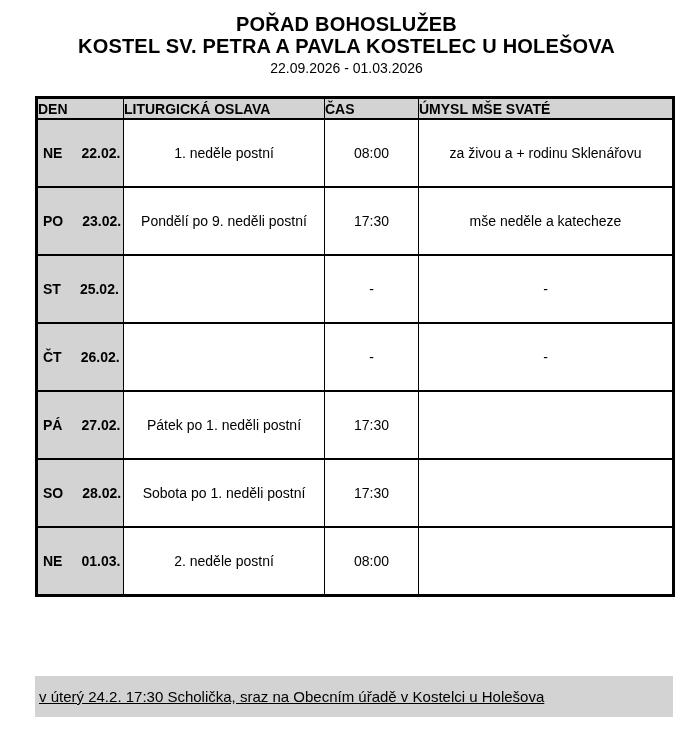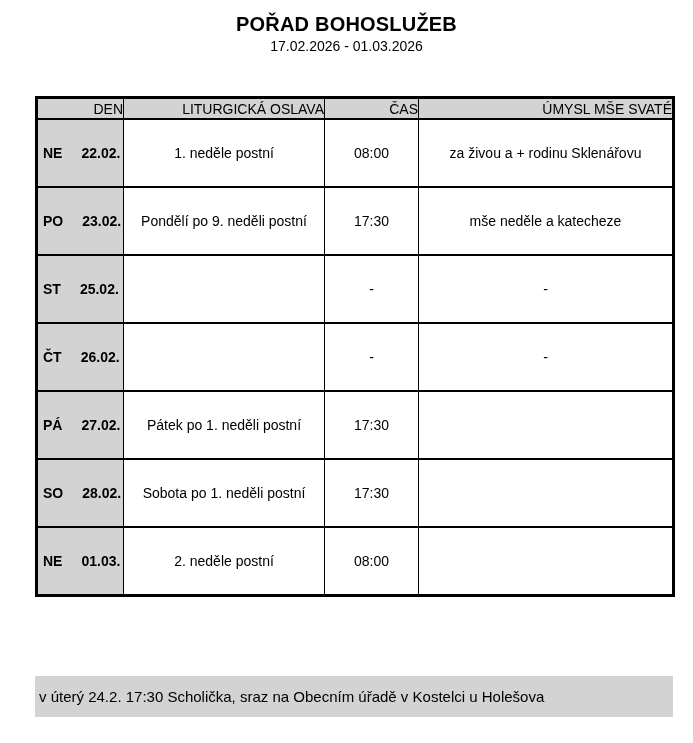--- a/index.html
+++ b/index.html
@@ -40,22 +40,22 @@
   table.schedule th,
   table.schedule td {
     border: 1px solid var(--border, #000000);
     border-top-width: 2px;
     border-bottom-width: 2px;
     font-size: 14px;
     overflow: hidden;
   }
   table.schedule th {
     background: var(--panel-bg, #d3d3d3);
-    font-weight: normal;
-    text-align: right;
+    font-weight: bold;
+    text-align: left;
     height: 17px;
     padding: 1px 0;
   }
   table.schedule tbody tr { height: 68px; }
   td.day-cell {
     background: var(--panel-bg, #d3d3d3);
     font-weight: bold;
     vertical-align: middle;
     padding: 0;
   }
@@ -77,30 +77,32 @@
     left: 35px;
     top: 676px;
     width: 638px;
     height: 41px;
     background: var(--panel-bg, #d3d3d3);
     display: flex;
     align-items: center;
     box-sizing: border-box;
     padding-left: 4px;
     font-size: 15px;
+    text-decoration: underline;
   }
 </style>
 </head>
 <body>
 
 <div class="page">
 
   <div class="title-block">
     <div class="title-line">POŘAD BOHOSLUŽEB</div>
-    <div class="date-line">17.02.2026 - 01.03.2026</div>
+    <div class="title-line">KOSTEL SV. PETRA A PAVLA KOSTELEC U HOLEŠOVA</div>
+    <div class="date-line">22.09.2026 - 01.03.2026</div>
   </div>
 
   <table class="schedule">
     <colgroup>
       <col style="width:87px">
       <col style="width:201px">
       <col style="width:94px">
       <col style="width:255px">
     </colgroup>
     <thead>

